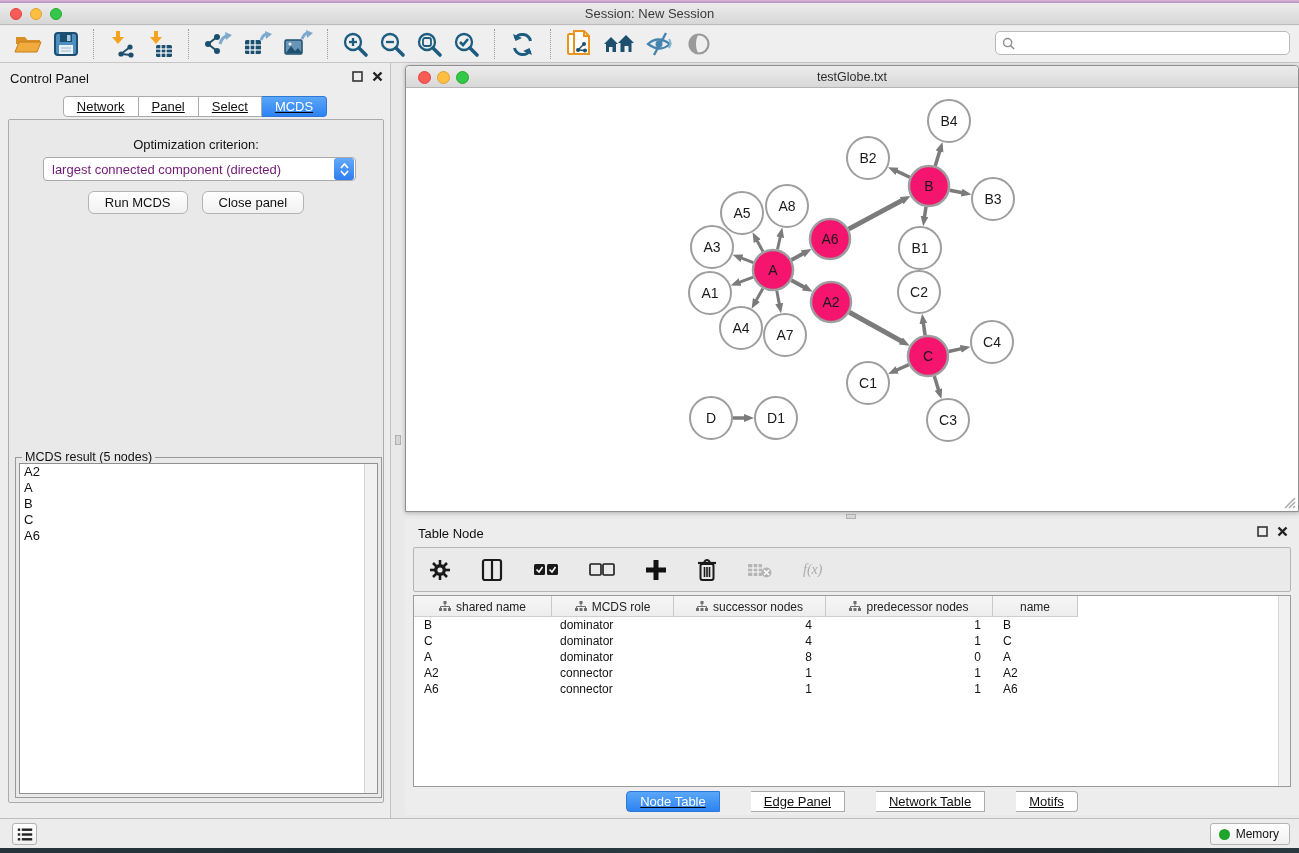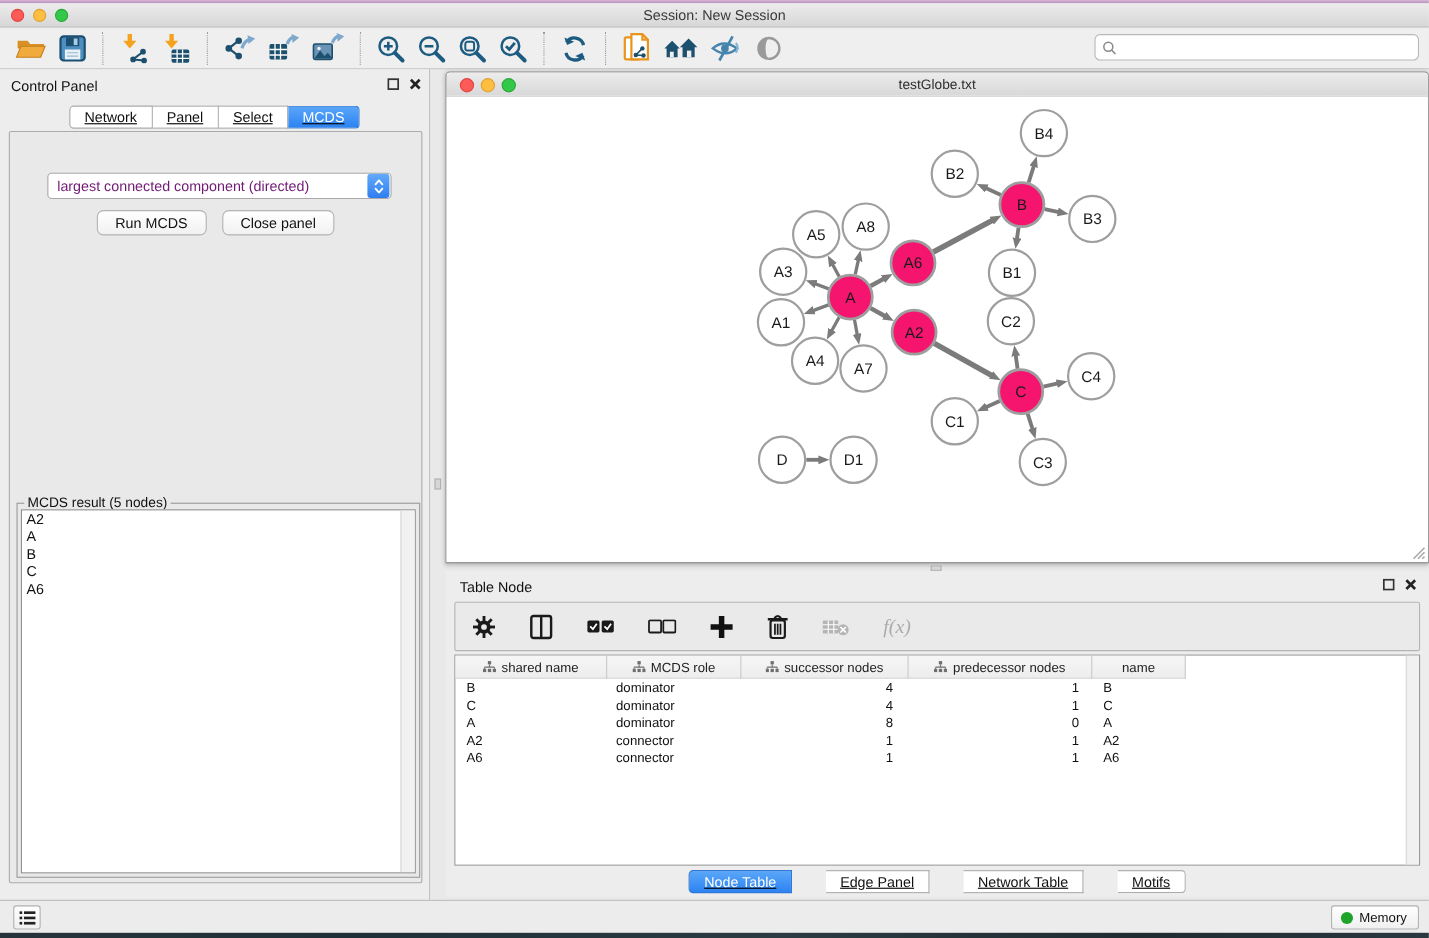--- a/index.html
+++ b/index.html
@@ -103,21 +103,21 @@
   .hc0{width:138px;} .hc1{width:122px;} .hc2{width:152px;} .hc3{width:167px;} .hc4{width:85px;}
   .trow { display:flex; height:16px; width:664px; }
   .tcell { font-size:12px; color:#111; line-height:16px; white-space:nowrap; }
   .c0{width:138px; padding-left:10px;} .c1{width:122px; padding-left:8px;}
   .c2{width:152px; text-align:right; padding-right:14px;}
   .c3{width:167px; text-align:right; padding-right:12px;}
   .c4{width:85px; padding-left:10px;}
   .tscroll { position:absolute; right:0; top:0; bottom:0; width:12px;
     background:#f1f1f1; border-left:1px solid #d8d8d8; }
   .tp-tabs { top:272px; }
-  .fx-label { font-size:18px; color:#ababab; font-family:"Liberation Serif",serif; font-style:italic; }
+  .fx-label { font-size:14px; color:#ababab; font-family:"Liberation Serif",serif; font-style:italic; }
 
   
   .statusbar { position:absolute; left:0; top:818px; width:100%; height:30px;
     background:#ececec; border-top:1px solid #bdbdbd; }
   .list-btn { position:absolute; left:12px; top:4px; width:25px; height:22px;
     background:linear-gradient(#fff,#f0f0f0); border:1px solid #b3b3b3; border-radius:3px;
     display:flex; align-items:center; justify-content:center; }
   .memory-btn { position:absolute; right:9px; top:4px; height:22px; padding:0 10px 0 8px;
     background:linear-gradient(#fff,#f0f0f0); border:1px solid #b3b3b3; border-radius:3px;
     display:flex; align-items:center; gap:6px; font-size:12px; color:#111; }
@@ -308,20 +308,21 @@
         </svg>
       </span>
     </div>
     <div class="seg-row cp-tabs">
       <div class="seg-tab">Network</div>
       <div class="seg-tab">Panel</div>
       <div class="seg-tab">Select</div>
       <div class="seg-tab selected">MCDS</div>
     </div>
     <div class="cp-box">
+      <div class="opt-label">Optimization criterion:</div>
       <div class="dropdown">
         <span class="dd-text">largest connected component (directed)</span>
         <span class="dd-stepper">
           <svg width="9" height="6" viewBox="0 0 9 6">
               <path d="M1 5 l3.5-4 3.5 4" fill="none" stroke="#fff" stroke-width="1.7"></path>
             </svg>
           <svg width="9" height="6" viewBox="0 0 9 6">
               <path d="M1 1 l3.5 4 3.5-4" fill="none" stroke="#fff" stroke-width="1.7"></path>
             </svg>
         </span>

